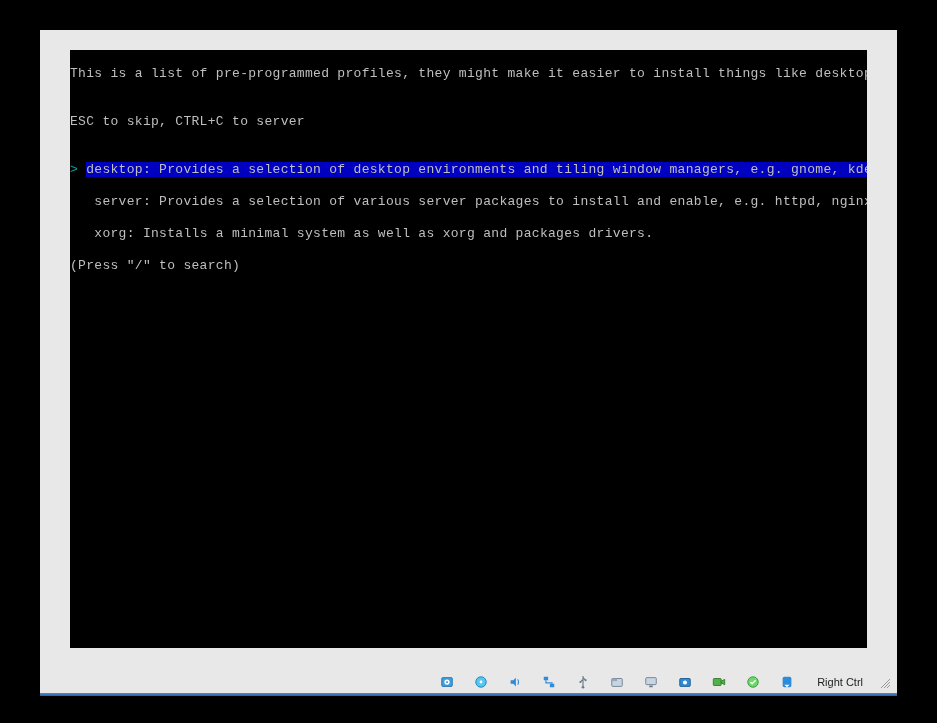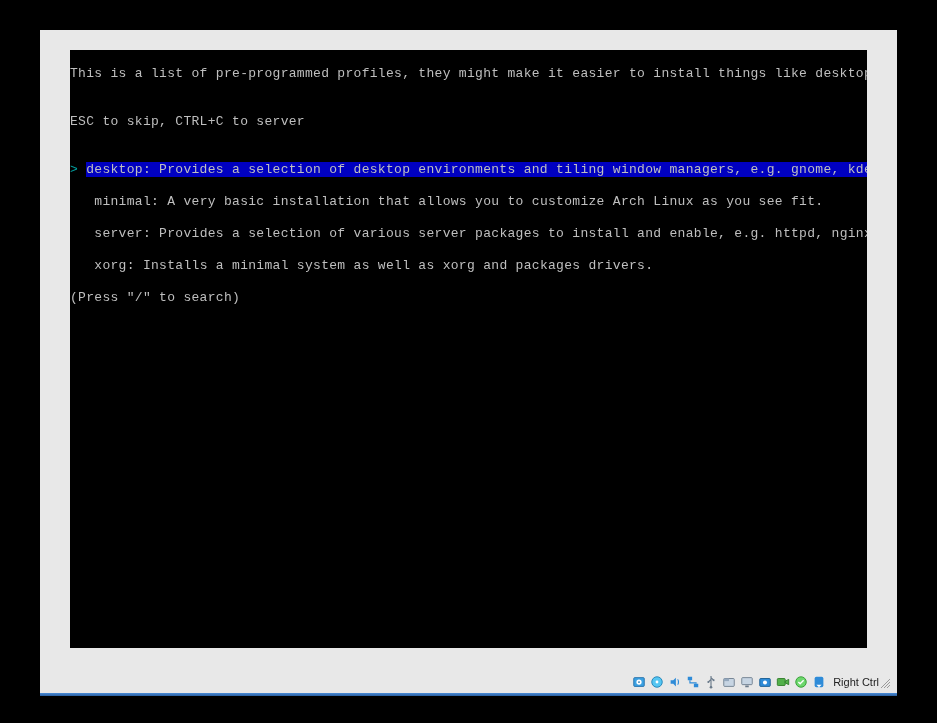--- a/index.html
+++ b/index.html
@@ -55,21 +55,21 @@
       position: absolute;
       bottom: 30px;
       right: 40px;
       left: 40px;
       height: 22px;
       background: #e8e8e8;
       display: flex;
       align-items: center;
       justify-content: flex-end;
       padding-right: 6px;
-      gap: 2px;
+      gap: 18px;
       font-family: sans-serif;
       font-size: 11px;
       color: #333;
     }
     .statusbar .icon {
       width: 16px;
       height: 16px;
       display: inline-flex;
       align-items: center;
       justify-content: center;
@@ -105,21 +105,20 @@
 <body>
 
 <div class="vm-window"></div>
 
 <div class="console">
 <div class="console-line">This is a list of pre-programmed profiles, they might make it easier to install things like desktop</div>
 <div class="console-line"></div>
 <div class="console-line">ESC to skip, CTRL+C to server</div>
 <div class="console-line"></div>
 <div class="console-line"><span class="cursor-marker">&gt; </span><span class="selected">desktop: Provides a selection of desktop environments and tiling window managers, e.g. gnome, kde,</span></div>
-<div class="console-line"><span>   </span><span>minimal: A very basic installation that allows you to customize Arch Linux as you see fit.</span></div>
 <div class="console-line"><span>   </span><span>server: Provides a selection of various server packages to install and enable, e.g. httpd, nginx,</span></div>
 <div class="console-line"><span>   </span><span>xorg: Installs a minimal system as well as xorg and packages drivers.</span></div>
 <div class="console-line">(Press "/" to search)</div>
 </div>
 
 <div class="statusbar">
   <span class="icon">
     <svg viewBox="0 0 16 16">
         <rect x="2" y="3" width="12" height="10" rx="1" fill="#3da2e3" stroke="#1f6da8" stroke-width="1"></rect>
         <circle cx="8" cy="8" r="3" fill="#fff"></circle>

